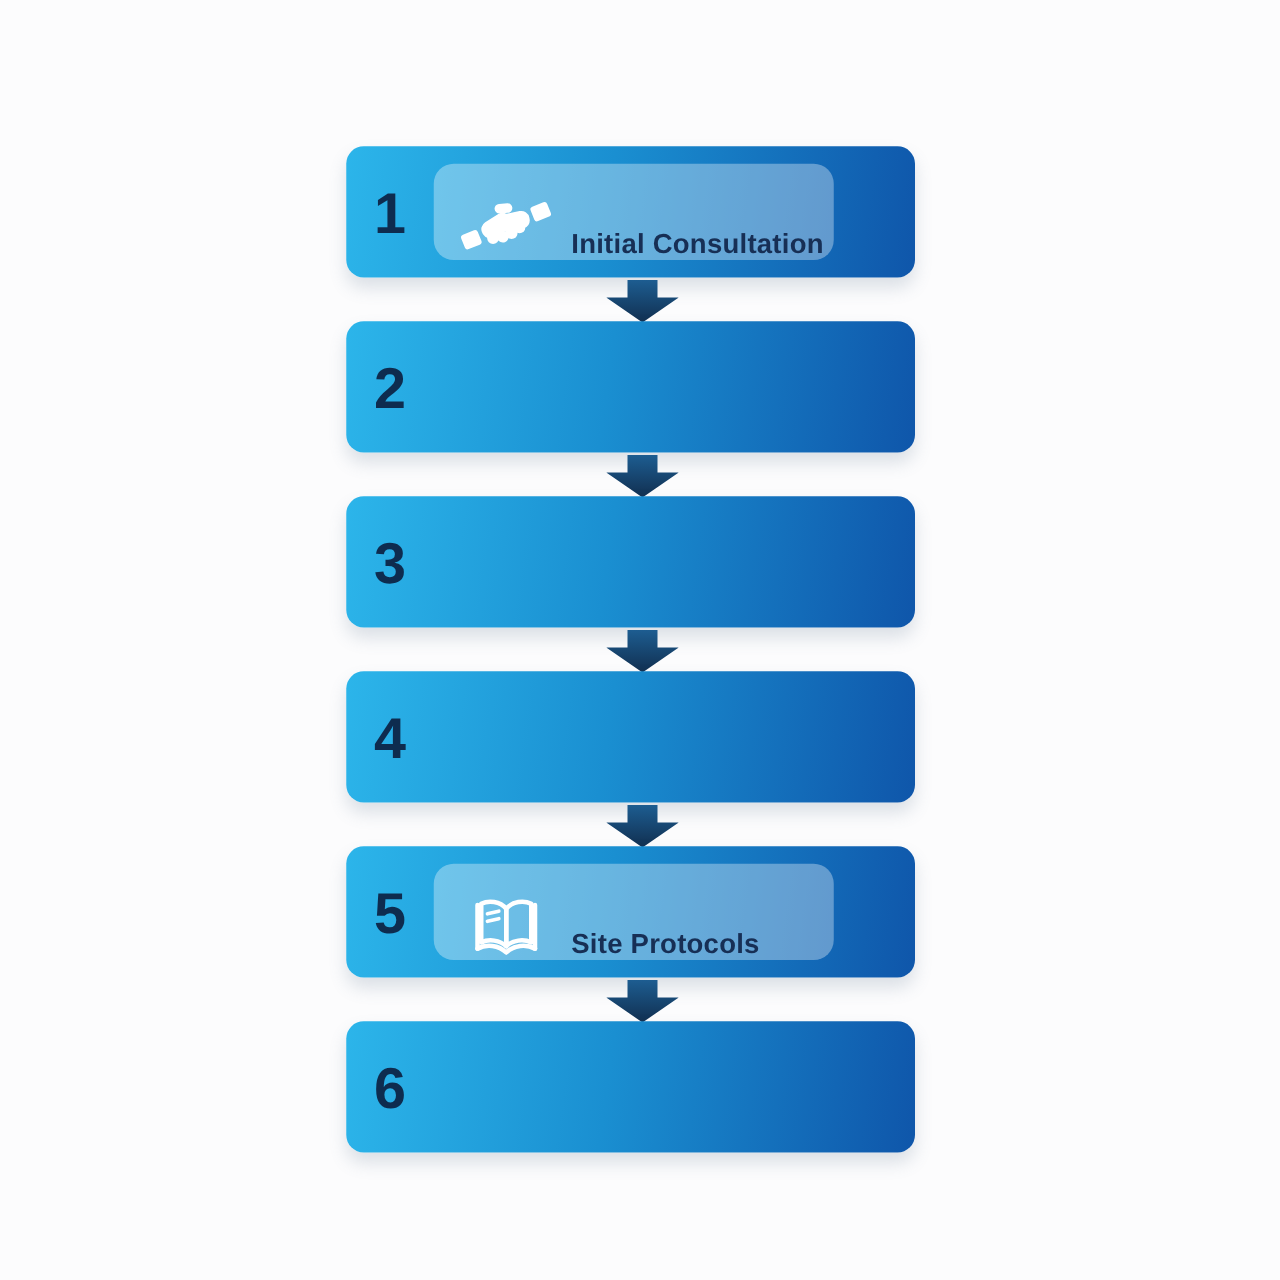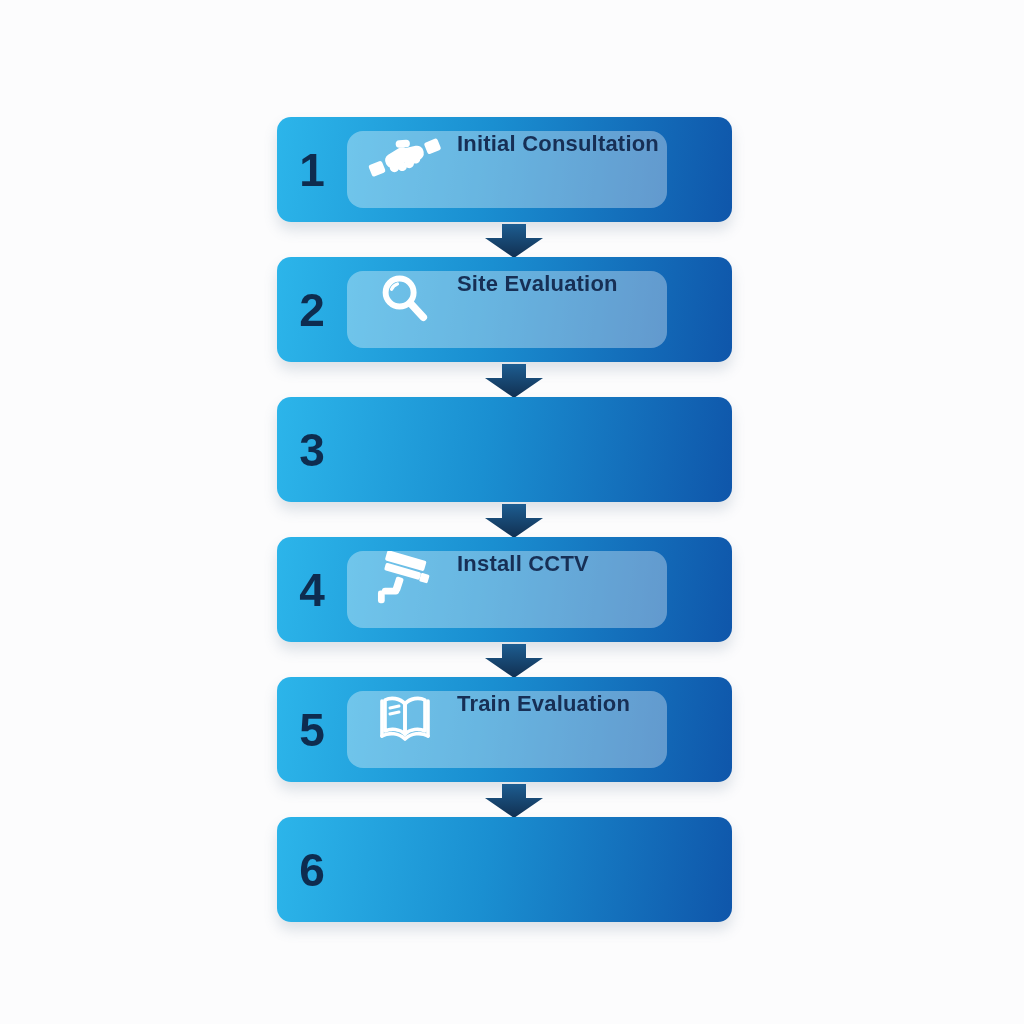--- a/index.html
+++ b/index.html
@@ -24,21 +24,21 @@
     width:70px;flex:0 0 70px;
     text-align:center;
     font-size:46px;font-weight:bold;
     color:#0e2c4f;
     line-height:1;
   }
   .panel{
     flex:1;height:77px;margin-right:65px;
     background:rgba(255,255,255,0.34);
     border-radius:16px;
-    display:flex;align-items:flex-start;
+    display:flex;align-items:flex-end;
     padding-left:16px;box-sizing:border-box;
   }
   .icon{
     width:84px;flex:0 0 84px;
     display:flex;align-items:center;justify-content:center;
   }
   .label{
     font-size:22px;font-weight:bold;
     color:#172f55;letter-spacing:0.2px;
     margin-left:10px;white-space:nowrap;
@@ -82,67 +82,40 @@
         <stop offset="0" stop-color="#1d5d91"></stop>
             <stop offset="1" stop-color="#112f50"></stop>
       </linearGradient>
         </defs>
       <polygon points="17,0 41,0 41,14 58,14 29,34 0,14 17,14" fill="url(#ag1)"></polygon>
     </svg>
   </div>
 
   <div class="bar">
     <div class="num">2</div>
-    <div class="panel">
-      <span class="icon">
-        <svg viewBox="0 0 52 52" width="56" height="56" fill="none">
-          <circle cx="21" cy="20" r="13" stroke="#fff" stroke-width="5.5"></circle>
-          <path d="M31 30 L43 43" stroke="#fff" stroke-width="7" stroke-linecap="round"></path>
-          <path d="M13.5 17 a9 9 0 0 1 5.5,-5" stroke="#fff" stroke-width="3" stroke-linecap="round"></path>
-        </svg>
-      </span>
-      <span class="label">Site Evaluation</span>
-    </div>
   </div>
 
   <div class="gap">
     <svg width="58" height="34">
       <polygon points="17,0 41,0 41,14 58,14 29,34 0,14 17,14" fill="url(#ag1)"></polygon>
     </svg>
   </div>
 
   <div class="bar">
     <div class="num">3</div>
   </div>
 
   <div class="gap">
     <svg width="58" height="34">
       <polygon points="17,0 41,0 41,14 58,14 29,34 0,14 17,14" fill="url(#ag1)"></polygon>
     </svg>
   </div>
 
   <div class="bar">
     <div class="num">4</div>
-    <div class="panel">
-      <span class="icon">
-        <svg viewBox="0 0 64 58" width="62" height="56">
-          <g fill="#fff">
-            <g transform="rotate(16 30 16)">
-              <rect x="10" y="4" width="42" height="11" rx="2"></rect>
-              <rect x="12" y="17" width="38" height="8" rx="2"></rect>
-              <rect x="50" y="17" width="9" height="9" rx="1.5"></rect>
-            </g>
-            <rect x="21" y="27" width="8" height="15" rx="2" transform="rotate(18 25 34)"></rect>
-            <rect x="8" y="38" width="18" height="7" rx="3.5"></rect>
-            <rect x="4" y="41" width="7" height="13" rx="2.5"></rect>
-          </g>
-        </svg>
-      </span>
-      <span class="label">Install CCTV</span>
-    </div>
   </div>
 
   <div class="gap">
     <svg width="58" height="34">
       <polygon points="17,0 41,0 41,14 58,14 29,34 0,14 17,14" fill="url(#ag1)"></polygon>
     </svg>
   </div>
 
   <div class="bar">
     <div class="num">5</div>
@@ -151,21 +124,21 @@
         <svg viewBox="0 0 60 54" width="60" height="54" fill="none" stroke="#fff" stroke-width="3.6" stroke-linecap="round" stroke-linejoin="round">
           <path d="M7 10 V45"></path>
           <path d="M30 13 C25 7 16 6 10 9 V40 C16 37 25 38 30 43 Z"></path>
           <path d="M30 13 C35 7 44 6 50 9 V40 C44 37 35 38 30 43 Z"></path>
           <path d="M53 10 V45"></path>
           <path d="M7 45 C14 41 24 42 30 48 C36 42 46 41 53 45"></path>
           <path d="M15 17 L24 15" stroke-width="3"></path>
           <path d="M15 23 L24 21" stroke-width="3"></path>
         </svg>
       </span>
-      <span class="label">Train Evaluation</span>
+      <span class="label">Site Protocols</span>
     </div>
   </div>
 
   <div class="gap">
     <svg width="58" height="34">
       <polygon points="17,0 41,0 41,14 58,14 29,34 0,14 17,14" fill="url(#ag1)"></polygon>
     </svg>
   </div>
 
   <div class="bar">

